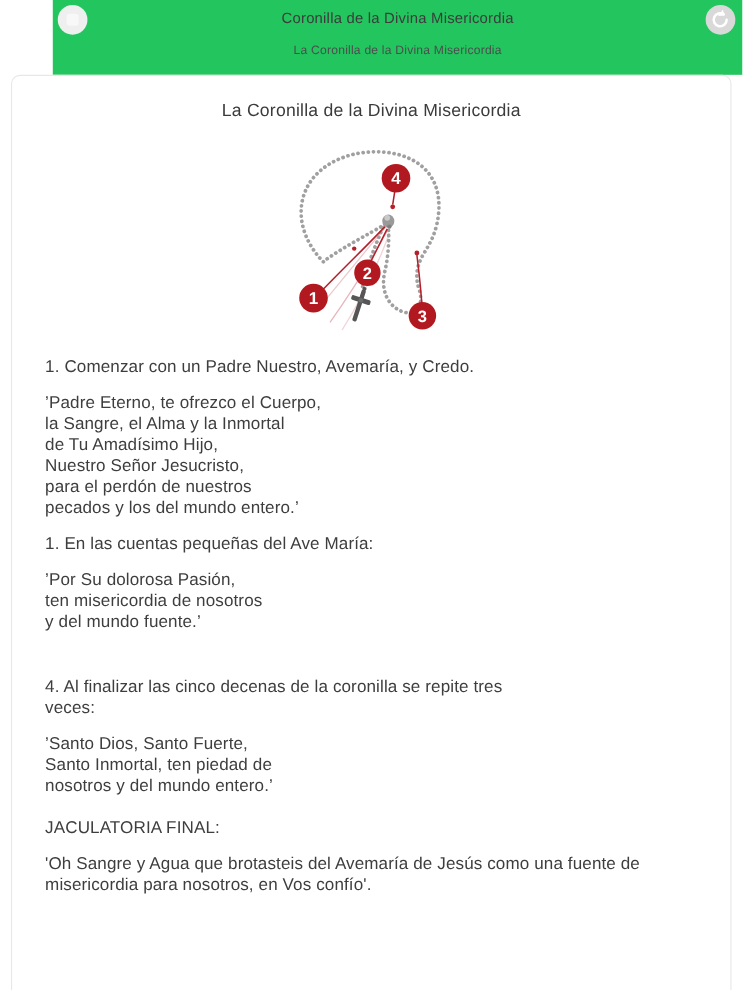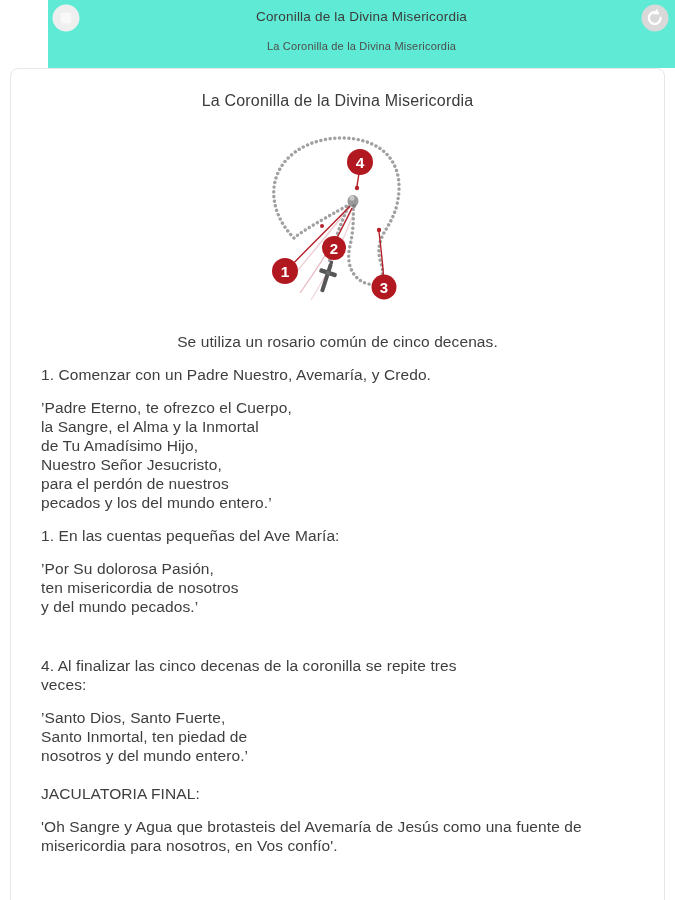--- a/index.html
+++ b/index.html
@@ -11,21 +11,21 @@
   .screen{
     position:relative;
     width:675px;height:900px;
     overflow:hidden;
     background:#ffffff;
     margin:0 auto;
   }
   
   .topbar{
     position:absolute;top:0;left:0;right:0;height:68px;
-    background:#5eead4;
+    background:#22c55e;
     margin-left:48px;
   }
   .app-title{
     position:absolute;top:8px;left:60px;right:60px;
     text-align:center;
     font-size:13.5px;line-height:17px;
     color:#3c3c3c;letter-spacing:.2px;
   }
   .app-subtitle{
     position:absolute;top:39px;left:60px;right:60px;
@@ -150,36 +150,35 @@
           <circle cx="146" cy="157" r="12.5" stroke-width="1" fill="#b2181f"></circle>
           <text x="146" y="162.5" text-anchor="middle" font-size="15" font-weight="bold" font-family="Liberation Sans, sans-serif" fill="#ffffff">3</text>
         </g>
         <g>
           <circle cx="122" cy="32" r="13" stroke-width="1" fill="#b2181f"></circle>
           <text x="122" y="37.5" text-anchor="middle" font-size="15.5" font-weight="bold" font-family="Liberation Sans, sans-serif" fill="#ffffff">4</text>
         </g>
       </svg>
     </div>
 
-    <p class="para centered">Se utiliza un rosario común de cinco decenas.</p>
 
     <p class="para">1. Comenzar con un Padre Nuestro, Avemaría, y Credo.</p>
 
     <p class="para multiline">’Padre Eterno, te ofrezco el Cuerpo,
 la Sangre, el Alma y la Inmortal
 de Tu Amadísimo Hijo,
 Nuestro Señor Jesucristo,
 para el perdón de nuestros
 pecados y los del mundo entero.’</p>
 
     <p class="para">1. En las cuentas pequeñas del Ave María:</p>
 
     <p class="para multiline">’Por Su dolorosa Pasión,
 ten misericordia de nosotros
-y del mundo pecados.’</p>
+y del mundo fuente.’</p>
 
     <p class="para multiline gap-before">4. Al finalizar las cinco decenas de la coronilla se repite tres
 veces:</p>
 
     <p class="para multiline">’Santo Dios, Santo Fuerte,
 Santo Inmortal, ten piedad de
 nosotros y del mundo entero.’</p>
 
     <p class="para final-heading">JACULATORIA FINAL:</p>
 

